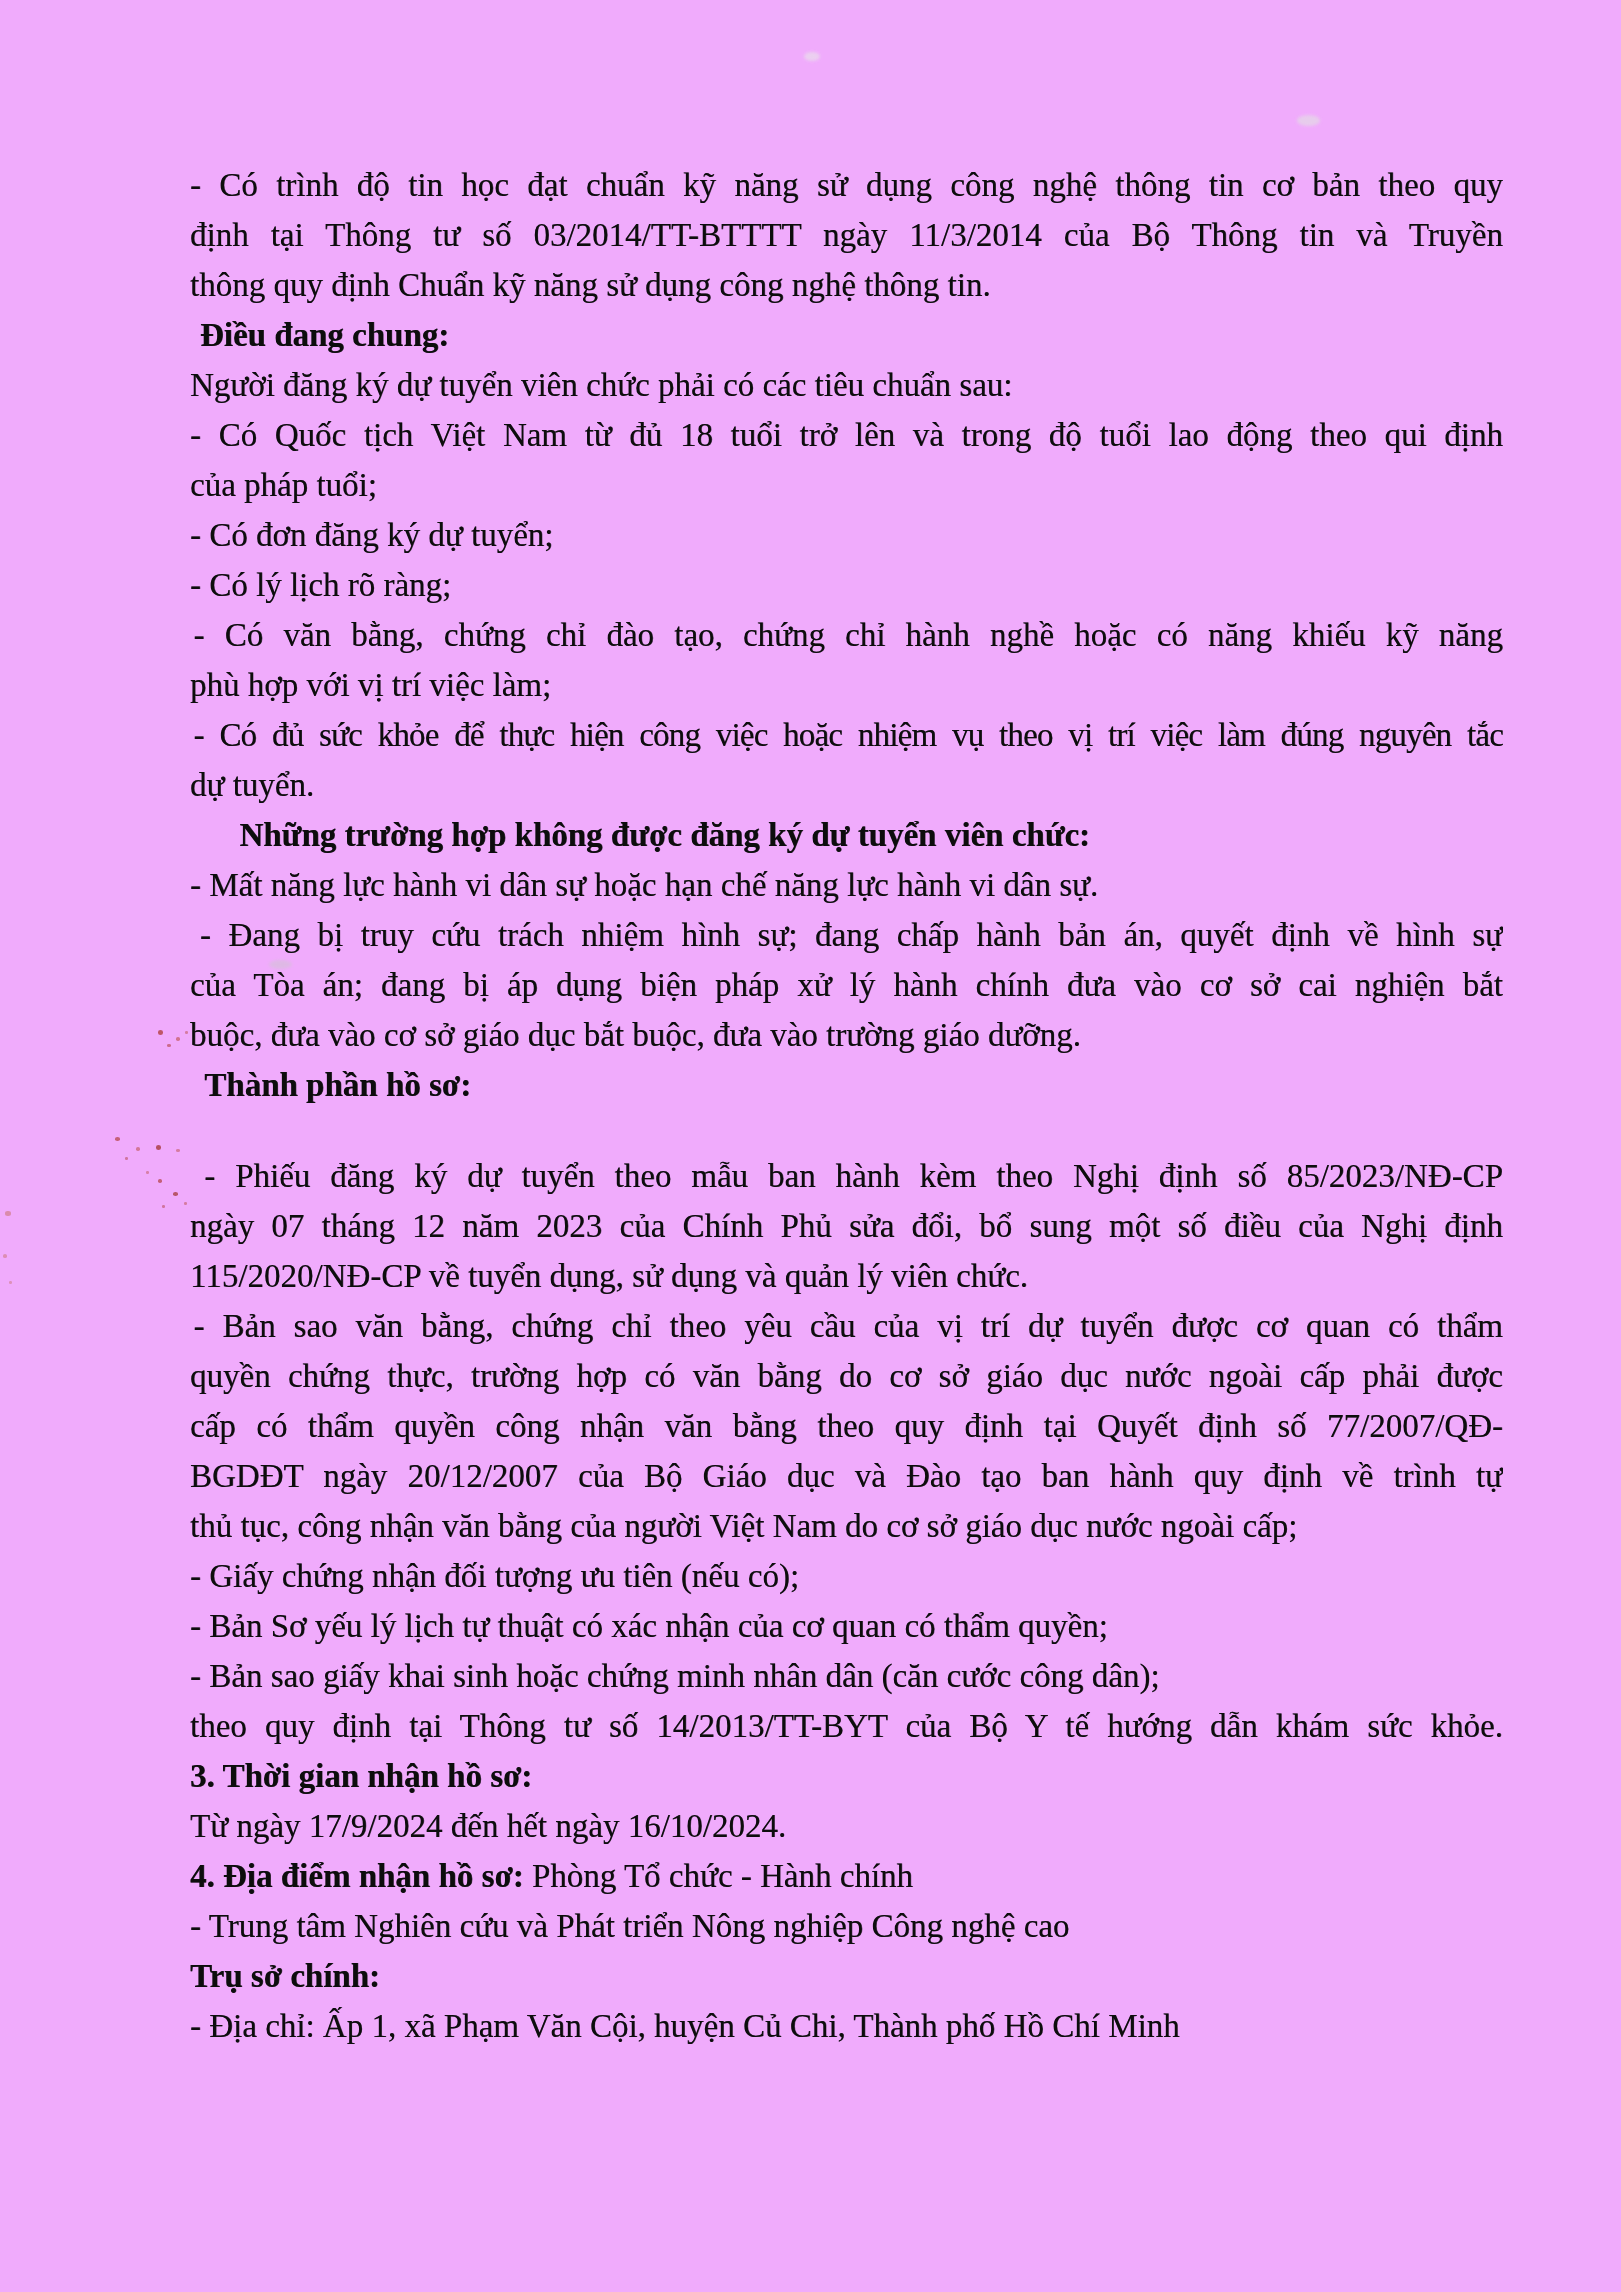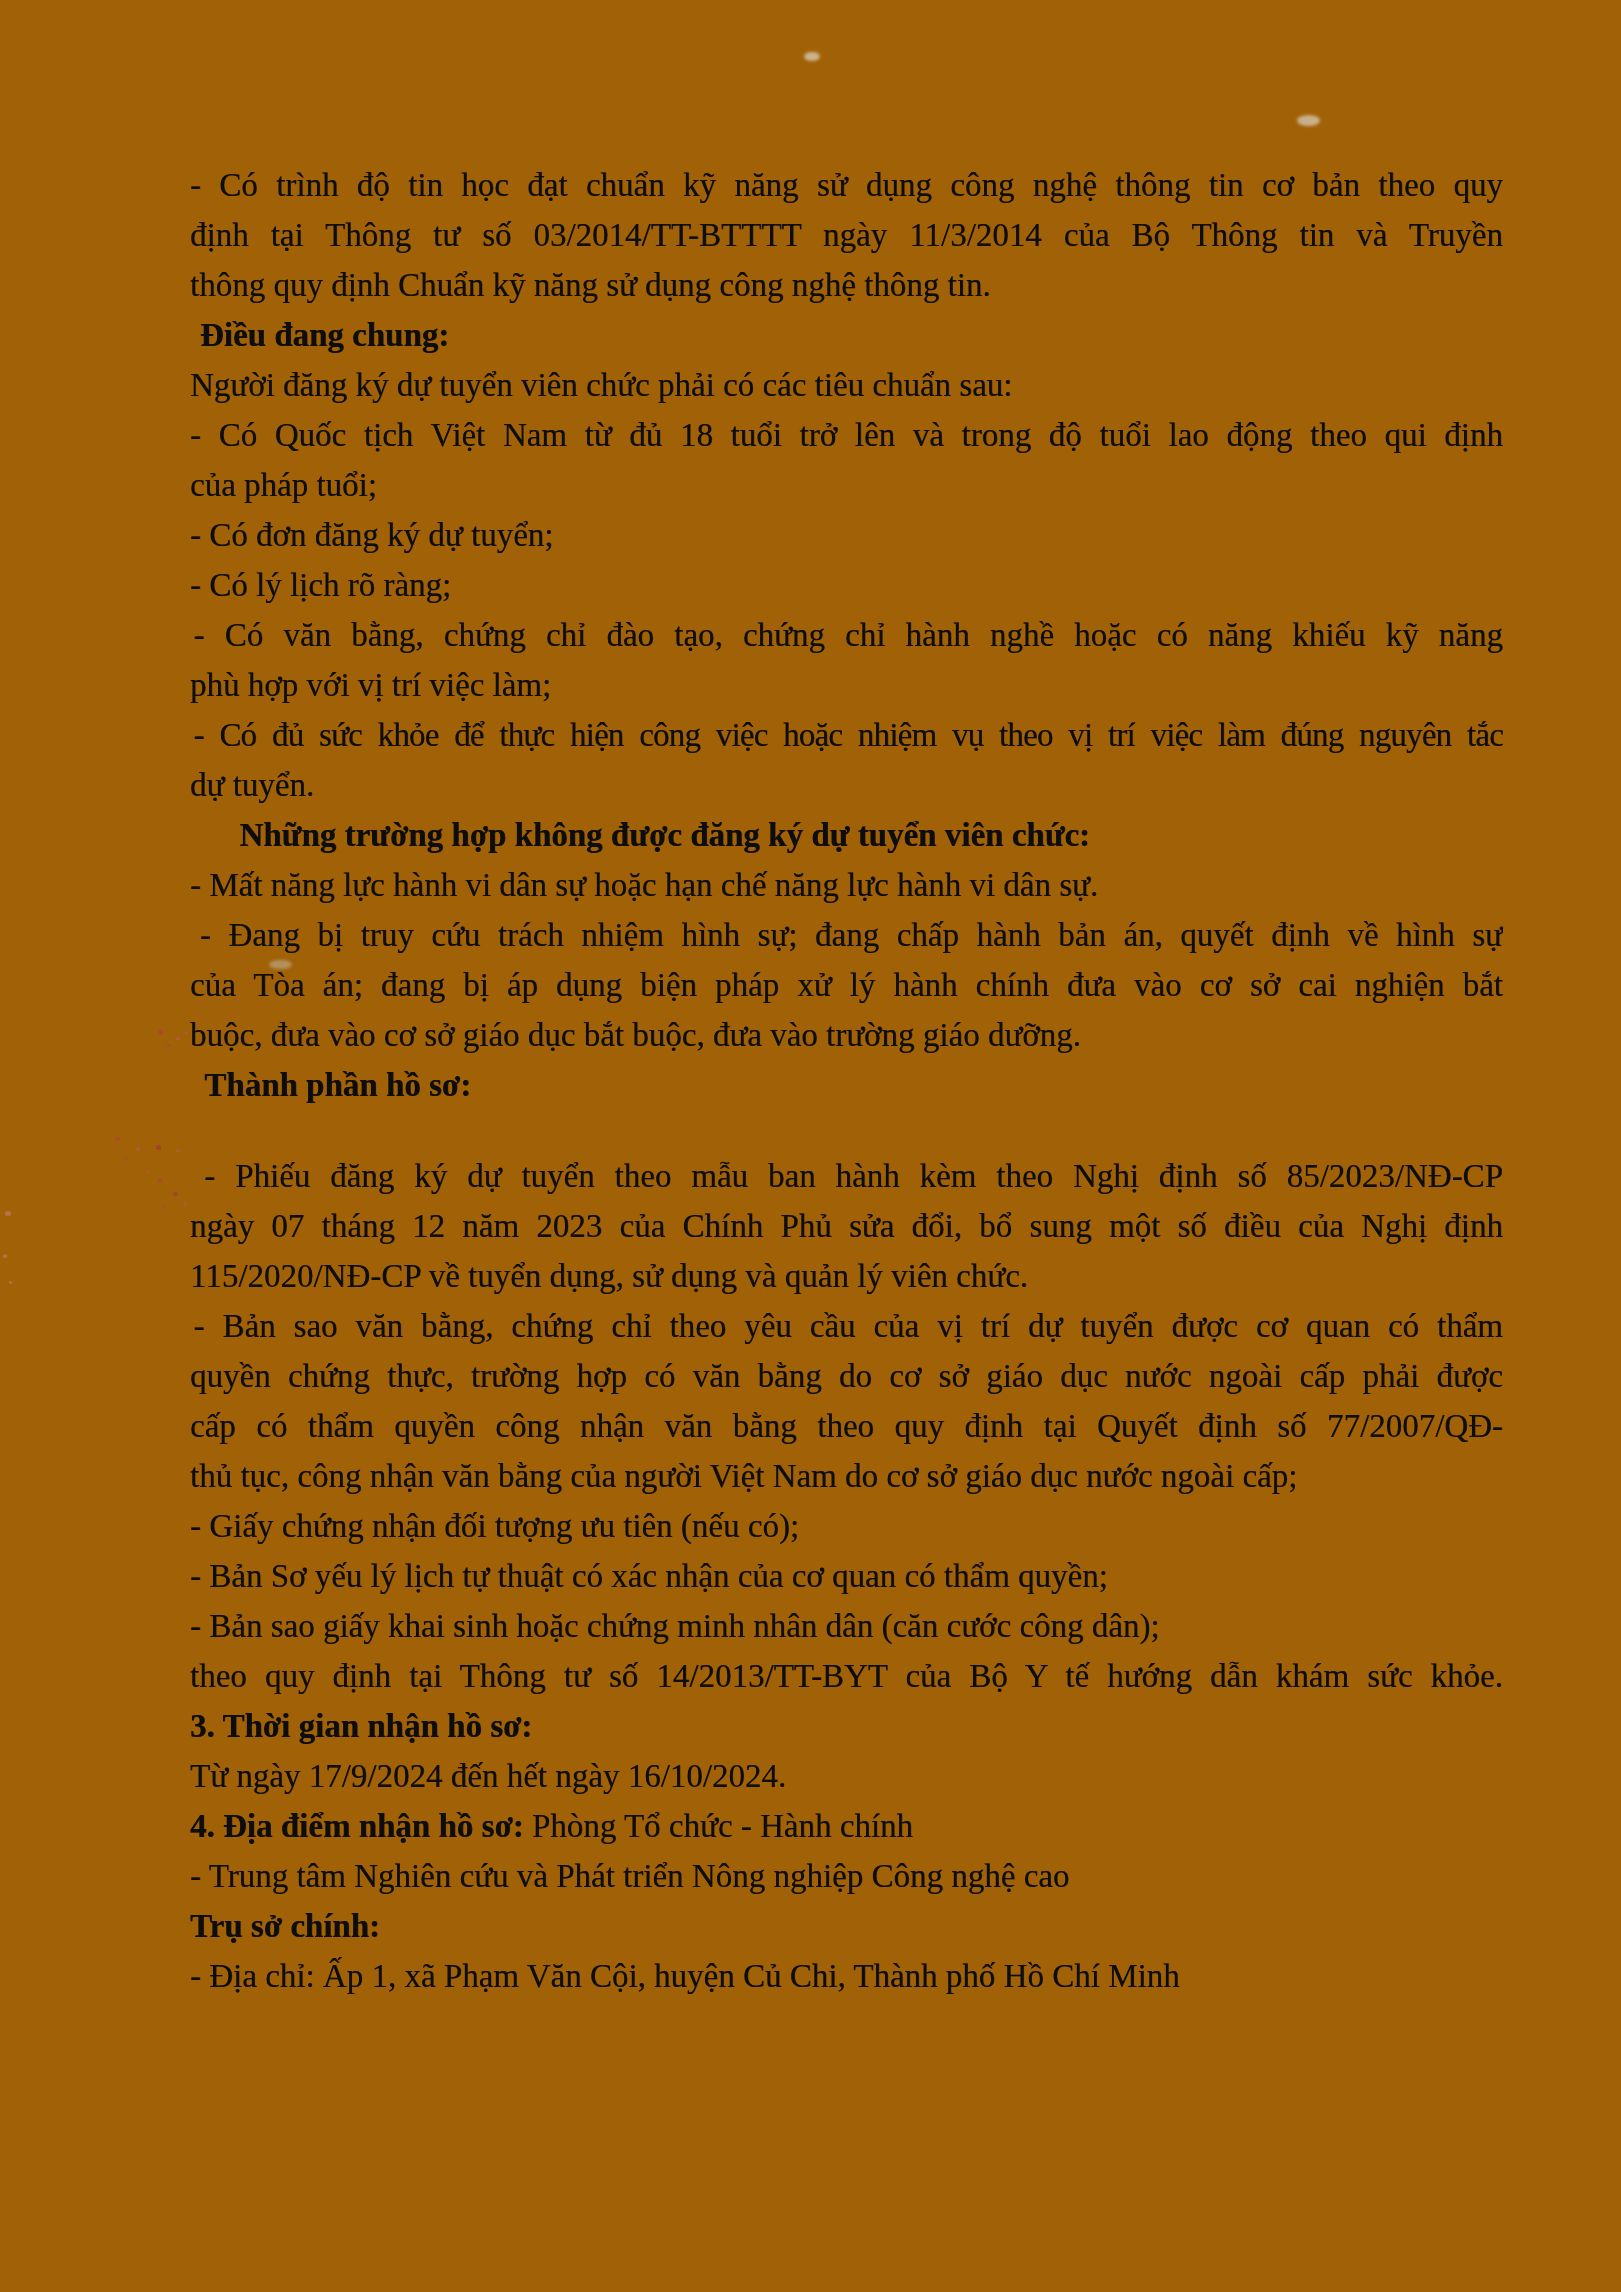--- a/index.html
+++ b/index.html
@@ -48,21 +48,21 @@
     border-radius: 50%;
     pointer-events: none;
   }
   .artifact.smudge {
     filter: blur(1.8px);
   }
 </style>
 </head>
 <body>
 
-<div class="page" style="background: #a16207;">
+<div class="page" style="background: #f0abfc;">
   <div class="textblock" style="color: rgb(13, 13, 13);">
       <div class="line justify"><span class="seg">- Có trình độ tin học đạt chuẩn kỹ năng sử dụng công nghệ thông tin cơ bản theo quy</span></div>
       <div class="line justify"><span class="seg">định tại Thông tư số 03/2014/TT-BTTTT ngày 11/3/2014 của Bộ Thông tin và Truyền</span></div>
       <div class="line"><span class="seg">thông quy định Chuẩn kỹ năng sử dụng công nghệ thông tin.</span></div>
       <div class="line" style="padding-left: 9.9px;"><span class="seg bold">Điều đang chung:</span></div>
       <div class="line"><span class="seg">Người đăng ký dự tuyển viên chức phải có các tiêu chuẩn sau:</span></div>
       <div class="line justify"><span class="seg">- Có Quốc tịch Việt Nam từ đủ 18 tuổi trở lên và trong độ tuổi lao động theo qui định</span></div>
       <div class="line"><span class="seg">của pháp tuổi;</span></div>
       <div class="line"><span class="seg">- Có đơn đăng ký dự tuyển;</span></div>
       <div class="line"><span class="seg">- Có lý lịch rõ ràng;</span></div>
@@ -75,20 +75,21 @@
       <div class="line justify" style="padding-left: 9.9px;"><span class="seg">- Đang bị truy cứu trách nhiệm hình sự; đang chấp hành bản án, quyết định về hình sự</span></div>
       <div class="line justify"><span class="seg">của Tòa án; đang bị áp dụng biện pháp xử lý hành chính đưa vào cơ sở cai nghiện bắt</span></div>
       <div class="line"><span class="seg">buộc, đưa vào cơ sở giáo dục bắt buộc, đưa vào trường giáo dưỡng.</span></div>
       <div class="line" style="padding-left: 14.3px;"><span class="seg bold">Thành phần hồ sơ:</span></div>
       <div class="line justify" style="padding-left: 14.3px; margin-top: 41px;"><span class="seg">- Phiếu đăng ký dự tuyển theo mẫu ban hành kèm theo Nghị định số 85/2023/NĐ-CP</span></div>
       <div class="line justify"><span class="seg">ngày 07 tháng 12 năm 2023 của Chính Phủ sửa đổi, bổ sung một số điều của Nghị định</span></div>
       <div class="line"><span class="seg">115/2020/NĐ-CP về tuyển dụng, sử dụng và quản lý viên chức.</span></div>
       <div class="line justify" style="padding-left: 3.6px;"><span class="seg">- Bản sao văn bằng, chứng chỉ theo yêu cầu của vị trí dự tuyển được cơ quan có thẩm</span></div>
       <div class="line justify"><span class="seg">quyền chứng thực, trường hợp có văn bằng do cơ sở giáo dục nước ngoài cấp phải được</span></div>
       <div class="line justify"><span class="seg">cấp có thẩm quyền công nhận văn bằng theo quy định tại Quyết định số 77/2007/QĐ-</span></div>
+      <div class="line justify"><span class="seg">BGDĐT ngày 20/12/2007 của Bộ Giáo dục và Đào tạo ban hành quy định về trình tự</span></div>
       <div class="line"><span class="seg">thủ tục, công nhận văn bằng của người Việt Nam do cơ sở giáo dục nước ngoài cấp;</span></div>
       <div class="line"><span class="seg">- Giấy chứng nhận đối tượng ưu tiên (nếu có);</span></div>
       <div class="line"><span class="seg">- Bản Sơ yếu lý lịch tự thuật có xác nhận của cơ quan có thẩm quyền;</span></div>
       <div class="line"><span class="seg">- Bản sao giấy khai sinh hoặc chứng minh nhân dân (căn cước công dân);</span></div>
       <div class="line justify"><span class="seg">theo quy định tại Thông tư số 14/2013/TT-BYT của Bộ Y tế hướng dẫn khám sức khỏe.</span></div>
       <div class="line"><span class="seg bold">3. Thời gian nhận hồ sơ:</span></div>
       <div class="line"><span class="seg">Từ ngày 17/9/2024 đến hết ngày 16/10/2024.</span></div>
       <div class="line"><span class="seg bold">4. Địa điểm nhận hồ sơ:</span><span class="seg"> Phòng Tổ chức - Hành chính</span></div>
       <div class="line"><span class="seg">- Trung tâm Nghiên cứu và Phát triển Nông nghiệp Công nghệ cao</span></div>
       <div class="line"><span class="seg bold">Trụ sở chính:</span></div>

